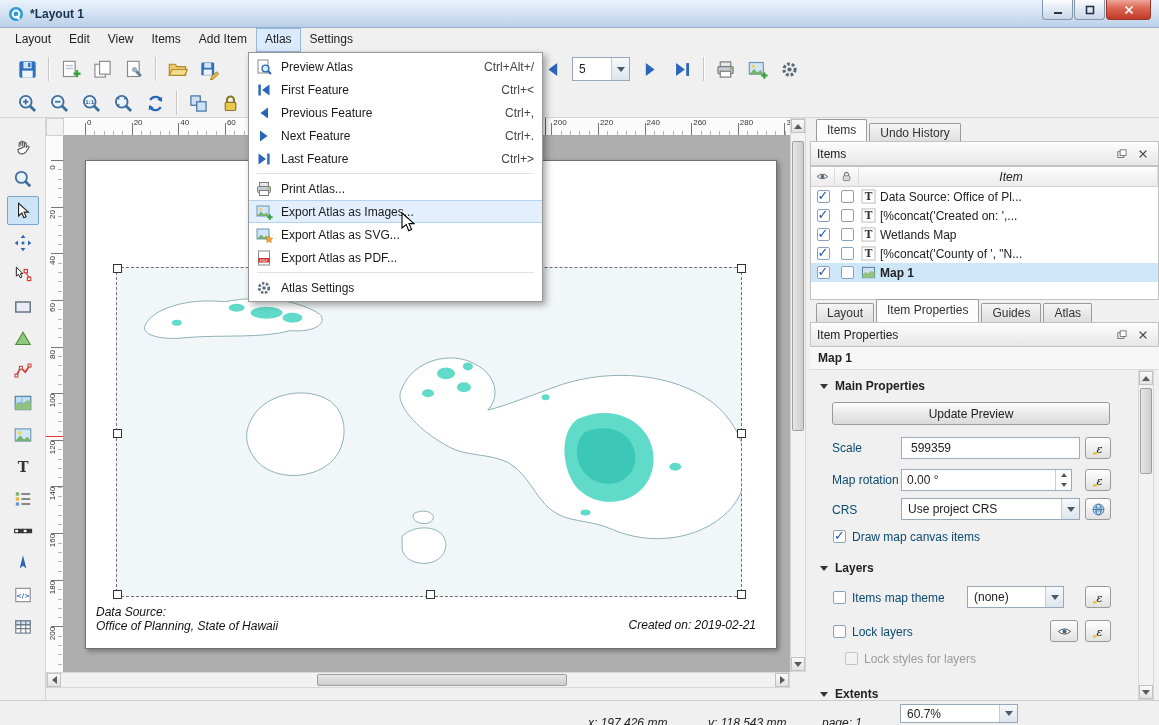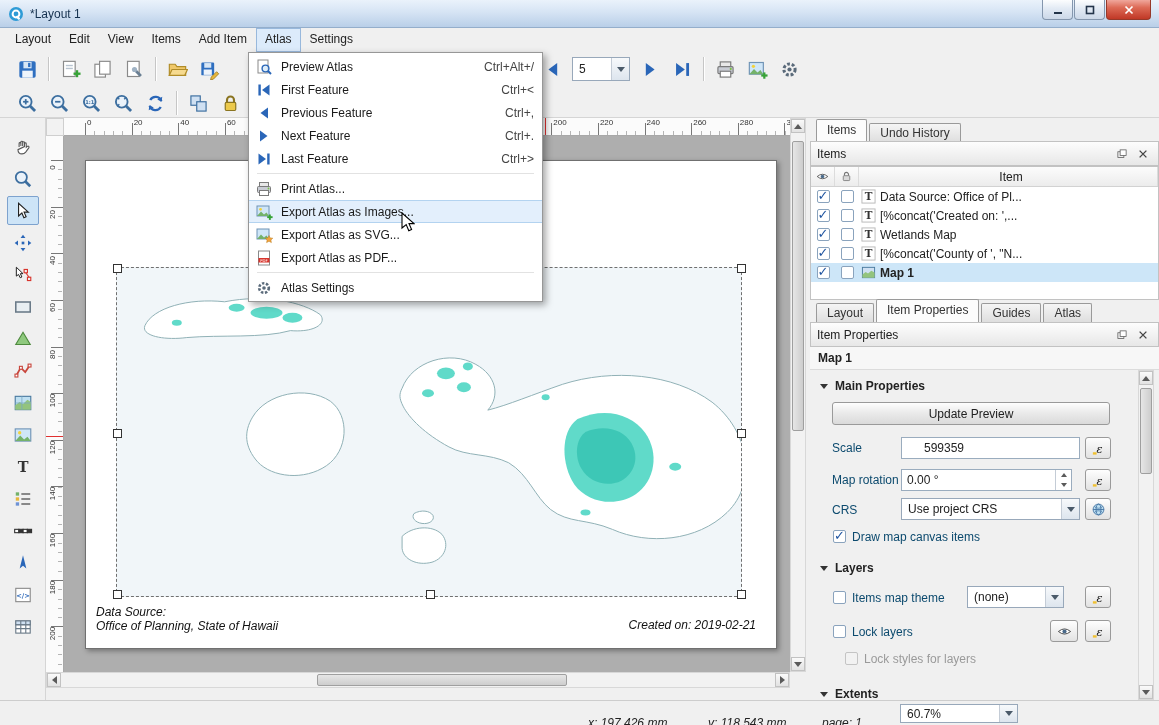--- a/index.html
+++ b/index.html
@@ -6,21 +6,21 @@
   #app{position:relative;width:1159px;height:725px;overflow:hidden;background:#f0f0f0;
        font-family:"Liberation Sans","DejaVu Sans",sans-serif;font-size:12px;color:#222;
        -webkit-font-smoothing:antialiased;}
   .abs{position:absolute;}
   .icn{display:inline-block;}
   .icn svg{width:100%;height:100%;display:block;}
 
   
   #titlebar{position:absolute;left:0;top:0;width:1159px;height:28px;
     background:linear-gradient(#eaf2fb 0%,#d6e4f4 45%,#b9cfe8 100%);
-    border-bottom:1px solid #94aecb;display:flex;align-items:center;padding-left:8px;box-sizing:border-box;}
+    border-bottom:1px solid #94aecb;display:flex;align-items:center;padding-left:8px;box-sizing:border-box;font-weight:bold;}
   #titlebar .applogo{width:16px;height:16px;}
   #title-text{margin-left:6px;color:#15314f;}
   #winbtns{position:absolute;right:8px;top:0;display:flex;}
   .winbtn{width:29px;height:19px;border:1px solid #8496ad;border-top:none;border-radius:0 0 4px 4px;
     background:linear-gradient(#fcfdfe,#e2eaf4 45%,#ccd8e8);display:flex;align-items:center;justify-content:center;margin-left:1px;}
   .winbtn .icn{width:10px;height:10px;}
   .winbtn.close{width:43px;background:linear-gradient(#f0a79c,#dd6a56 40%,#c03826);border-color:#96392a;}
 
   
   #menubar{position:absolute;left:0;top:28px;width:1159px;height:24px;background:#f0f0f0;
@@ -97,21 +97,21 @@
   .tab{padding:0 10px;background:linear-gradient(#f5f5f5,#dedede);border:1px solid #9a9a9a;border-bottom:none;
     margin-right:2px;border-radius:2px 2px 0 0;height:18px;line-height:18px;color:#333;}
   .tab.active{background:#fcfcfc;height:22px;line-height:21px;}
   .ptitle{position:absolute;left:810px;width:349px;height:25px;background:linear-gradient(#fdfdfd,#e7e7e7);
     border:1px solid #c2c2c2;box-sizing:border-box;display:flex;align-items:center;padding:0 6px;}
   .ptitle .ptext{flex:1;}
   .pbtn{width:18px;height:16px;display:flex;align-items:center;justify-content:center;margin-left:3px;}
   .pbtn .icn{width:12px;height:12px;}
 
   #items-list{position:absolute;left:810px;top:166px;width:349px;height:134px;background:#fff;border:1px solid #c2c2c2;box-sizing:border-box;overflow:hidden;}
-  .lhead{height:19px;background:linear-gradient(#fcfcfc,#ececec);border-bottom:1px solid #d2d2d2;display:flex;align-items:flex-start;}
+  .lhead{height:19px;background:linear-gradient(#fcfcfc,#ececec);border-bottom:1px solid #d2d2d2;display:flex;align-items:flex-start;font-style:italic;}
   .lhead .hc{display:flex;align-items:center;justify-content:center;border-right:1px solid #dcdcdc;height:100%;box-sizing:border-box;}
   .hc1,.hc2{width:24px;}
   .hc .icn{width:13px;height:13px;}
   .hc3{flex:1;justify-content:flex-start;padding-left:6px;}
   .lrow{height:19px;display:flex;align-items:center;}
   .lrow.sel{background:#cde6f8;}
   .lrow.sel .rlab{font-weight:bold;}
   .lcol{width:24px;display:flex;align-items:center;justify-content:center;}
   .ricn{width:15px;height:15px;margin:0 4px 0 2px;}
   .rlab{white-space:nowrap;overflow:hidden;flex:1;}
@@ -119,21 +119,21 @@
   .cb.checked::after{content:"✓";position:absolute;left:0px;top:-3px;color:#1f54a0;font-size:13px;font-weight:bold;}
   .cb.disabled{border-color:#c4c4c4;background:#f2f2f2;}
 
   
   .plabel{position:absolute;color:#0c4a6e;}
   .plabel.dis{color:#9a9a9a;}
   .group-h{position:absolute;font-weight:bold;display:flex;align-items:center;}
   .group-h .gtri{width:0;height:0;border-left:4px solid transparent;border-right:4px solid transparent;border-top:5px solid #333;margin-right:7px;}
   .btn{position:absolute;background:linear-gradient(#fefefe,#ebebeb 45%,#dadada);border:1px solid #9a9a9a;border-radius:3px;
     display:flex;align-items:center;justify-content:center;box-sizing:border-box;color:#222;}
-  .input{position:absolute;background:#fff;border:1px solid #9aacbe;display:flex;align-items:center;padding-left:22px;box-sizing:border-box;}
+  .input{position:absolute;background:#fff;border:1px solid #9aacbe;display:flex;align-items:center;padding-left:9px;box-sizing:border-box;}
   .pcombo{position:absolute;}
   .ddbtn{position:absolute;width:26px;height:22px;background:linear-gradient(#fefefe,#e2e2e2);border:1px solid #9a9a9a;border-radius:3px;
     display:flex;align-items:center;justify-content:center;box-sizing:border-box;}
   .ddbtn .icn{width:15px;height:15px;}
   .spin{position:absolute;background:#fff;border:1px solid #9aacbe;display:flex;box-sizing:border-box;}
   .spin .stext{flex:1;display:flex;align-items:center;padding-left:5px;}
   .spin .sbtns{width:15px;border-left:1px solid #c4ccd6;display:flex;flex-direction:column;}
   .spin .arr.up{border-bottom-width:4px;border-left-width:3px;border-right-width:3px;}
   .spin .arr.down{border-top-width:4px;border-left-width:3px;border-right-width:3px;}
   .cbabs{position:absolute;}

